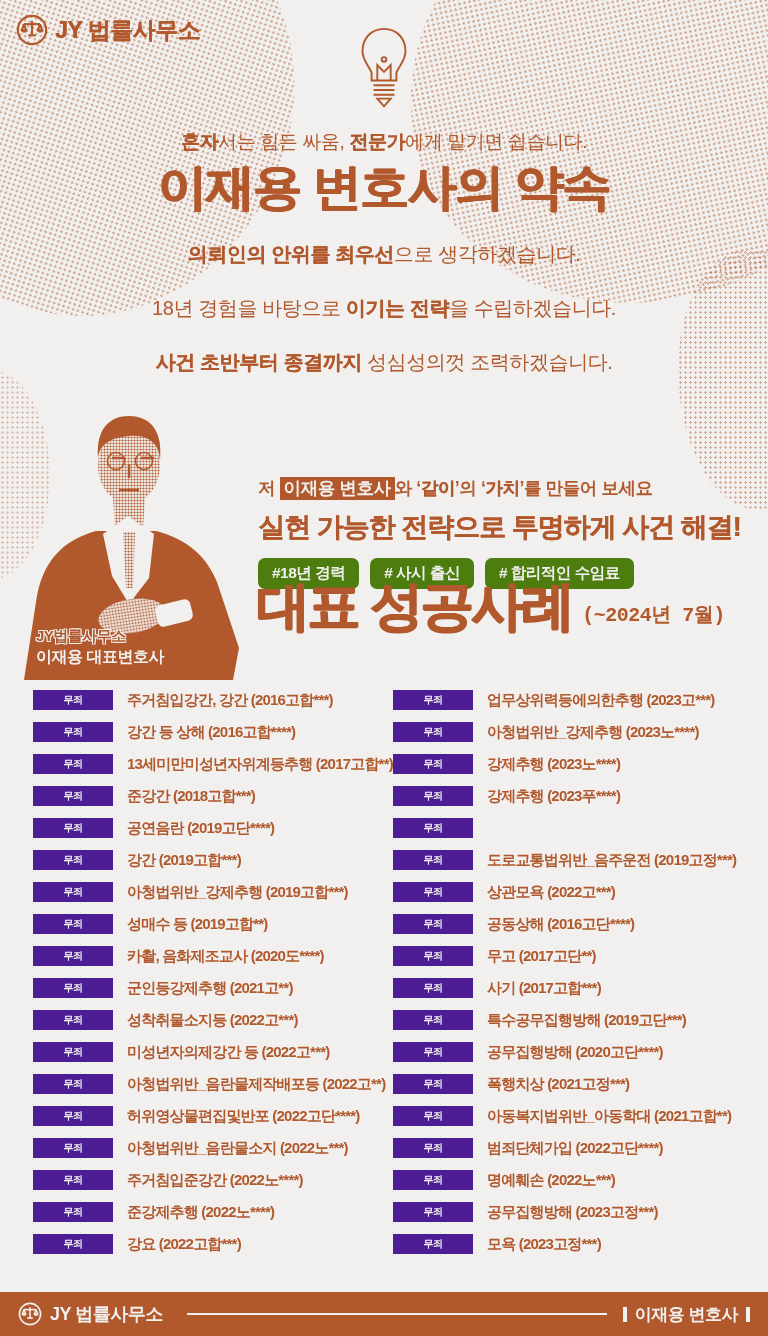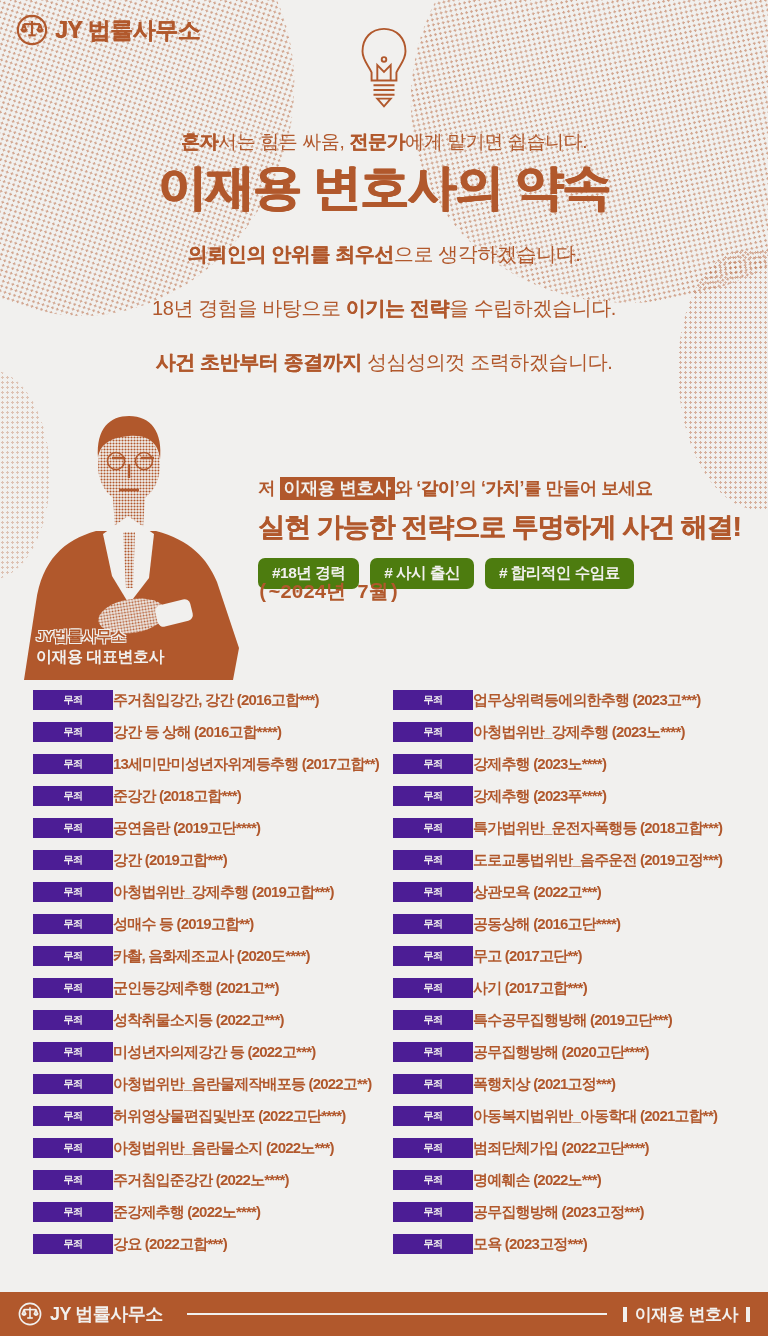--- a/index.html
+++ b/index.html
@@ -73,21 +73,21 @@
 
   
   .cases{position:absolute;top:684px;left:0;width:768px;display:flex;}
   .case-col{width:384px;box-sizing:border-box;}
   .case-col.left{padding-left:33px;}
   .case-col.right{padding-left:9px;}
   .case-row{display:flex;align-items:center;height:32px;}
   .badge{flex:none;width:80px;height:20px;background:#4c1d95;color:#f2f1ef;
     display:flex;align-items:center;justify-content:center;
     font-size:10px;font-weight:800;letter-spacing:-0.5px;}
-  .case-label{font-size:15px;font-weight:700;color:#b1582c;
+  .case-label{margin-left:14px;font-size:15px;font-weight:700;color:#b1582c;
     letter-spacing:-0.8px;white-space:nowrap;}
 
   
   .footer{position:absolute;left:0;bottom:0;width:768px;height:44px;background:#b1582c;
     display:flex;align-items:center;box-sizing:border-box;padding:0 18px;color:#f1f0ee;}
   .f-icon{width:24px;height:24px;display:inline-flex;}
   .f-icon svg{width:100%;height:100%;}
   .f-brand{margin-left:8px;font-size:18px;font-weight:800;letter-spacing:-0.5px;white-space:nowrap;}
   .f-line{flex:1;height:2px;background:#f1f0ee;margin:0 16px 0 24px;}
   .f-right{display:flex;align-items:center;gap:8px;white-space:nowrap;}
@@ -178,20 +178,21 @@
     <p class="intro"><span>저 </span><span class="hl">이재용 변호사</span><span>와 ‘</span><b>같이</b><span>’의 ‘</span><b>가치</b><span>’를 만들어 보세요</span></p>
     <p class="headline">실현 가능한 전략으로 투명하게 사건 해결!</p>
     <div class="tags">
       <span class="tag">#18년 경력</span>
       <span class="tag"># 사시 출신</span>
       <span class="tag"># 합리적인 수임료</span>
     </div>
   </div>
 
   <div class="success-head">
+    <h2 class="success-title">대표 성공사례</h2>
     <span class="success-period">(~2024년 7월)</span>
   </div>
 
   <div class="cases">
     <div class="case-col left" id="col-left">
     <div class="case-row">
       <span class="badge">무죄</span>
       <span class="case-label">주거침입강간, 강간 (2016고합***)</span>
     </div>
 
@@ -296,21 +297,20 @@
       <span class="case-label">강제추행 (2023노****)</span>
     </div>
 
     <div class="case-row">
       <span class="badge">무죄</span>
       <span class="case-label">강제추행 (2023푸****)</span>
     </div>
 
     <div class="case-row">
       <span class="badge">무죄</span>
-      <span class="case-label">특가법위반_운전자폭행등 (2018고합***)</span>
     </div>
 
     <div class="case-row">
       <span class="badge">무죄</span>
       <span class="case-label">도로교통법위반_음주운전 (2019고정***)</span>
     </div>
 
     <div class="case-row">
       <span class="badge">무죄</span>
       <span class="case-label">상관모욕 (2022고***)</span>

